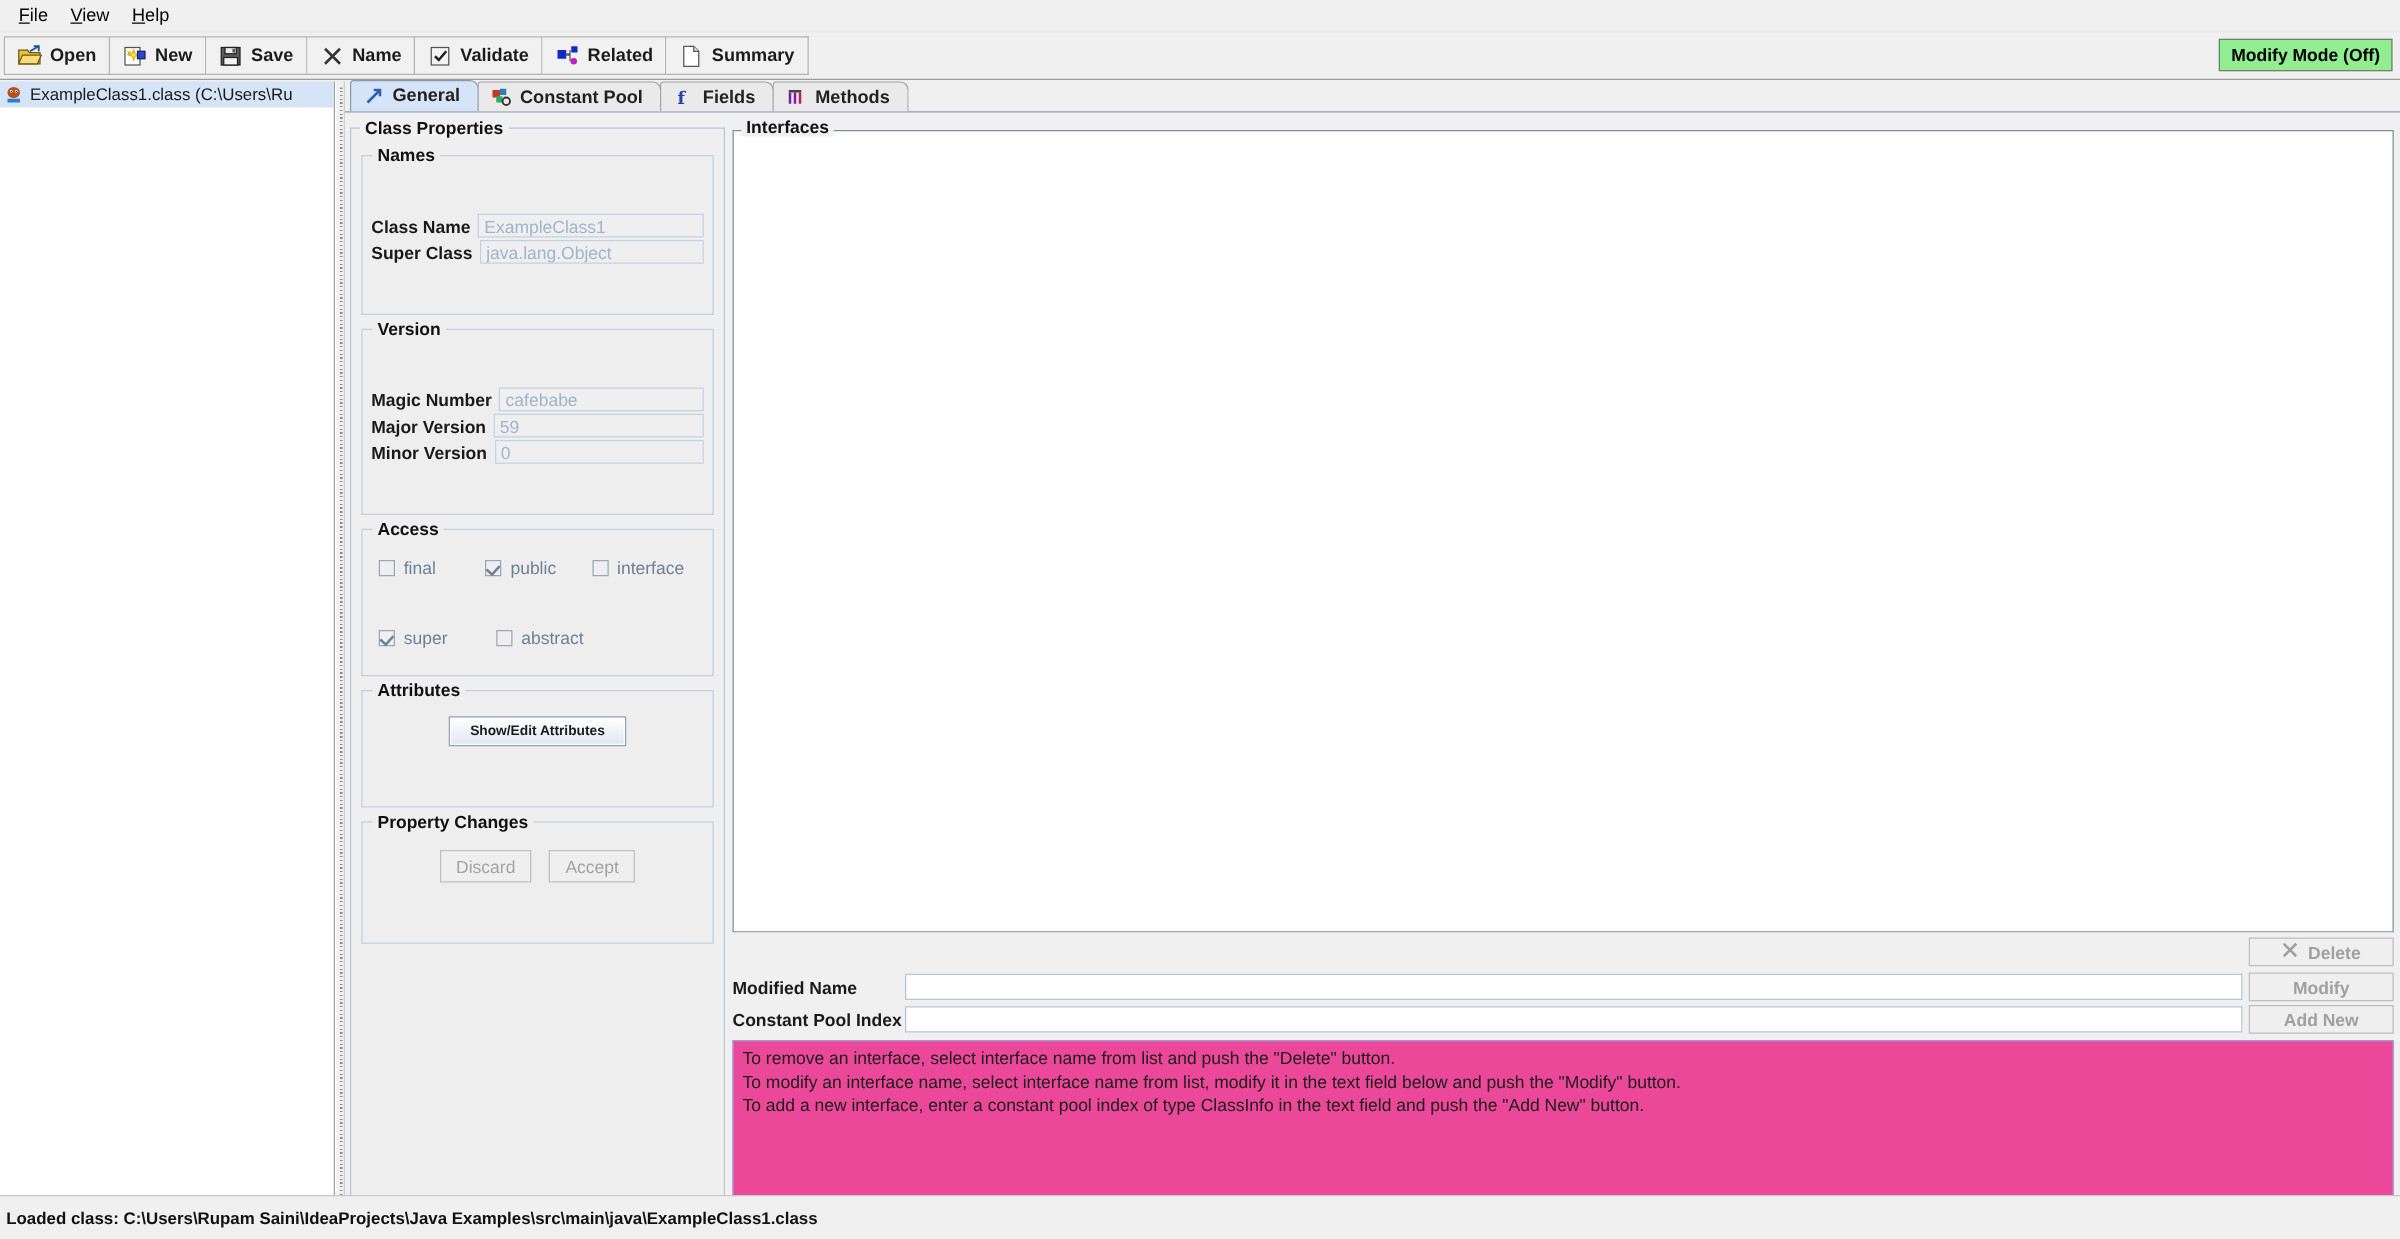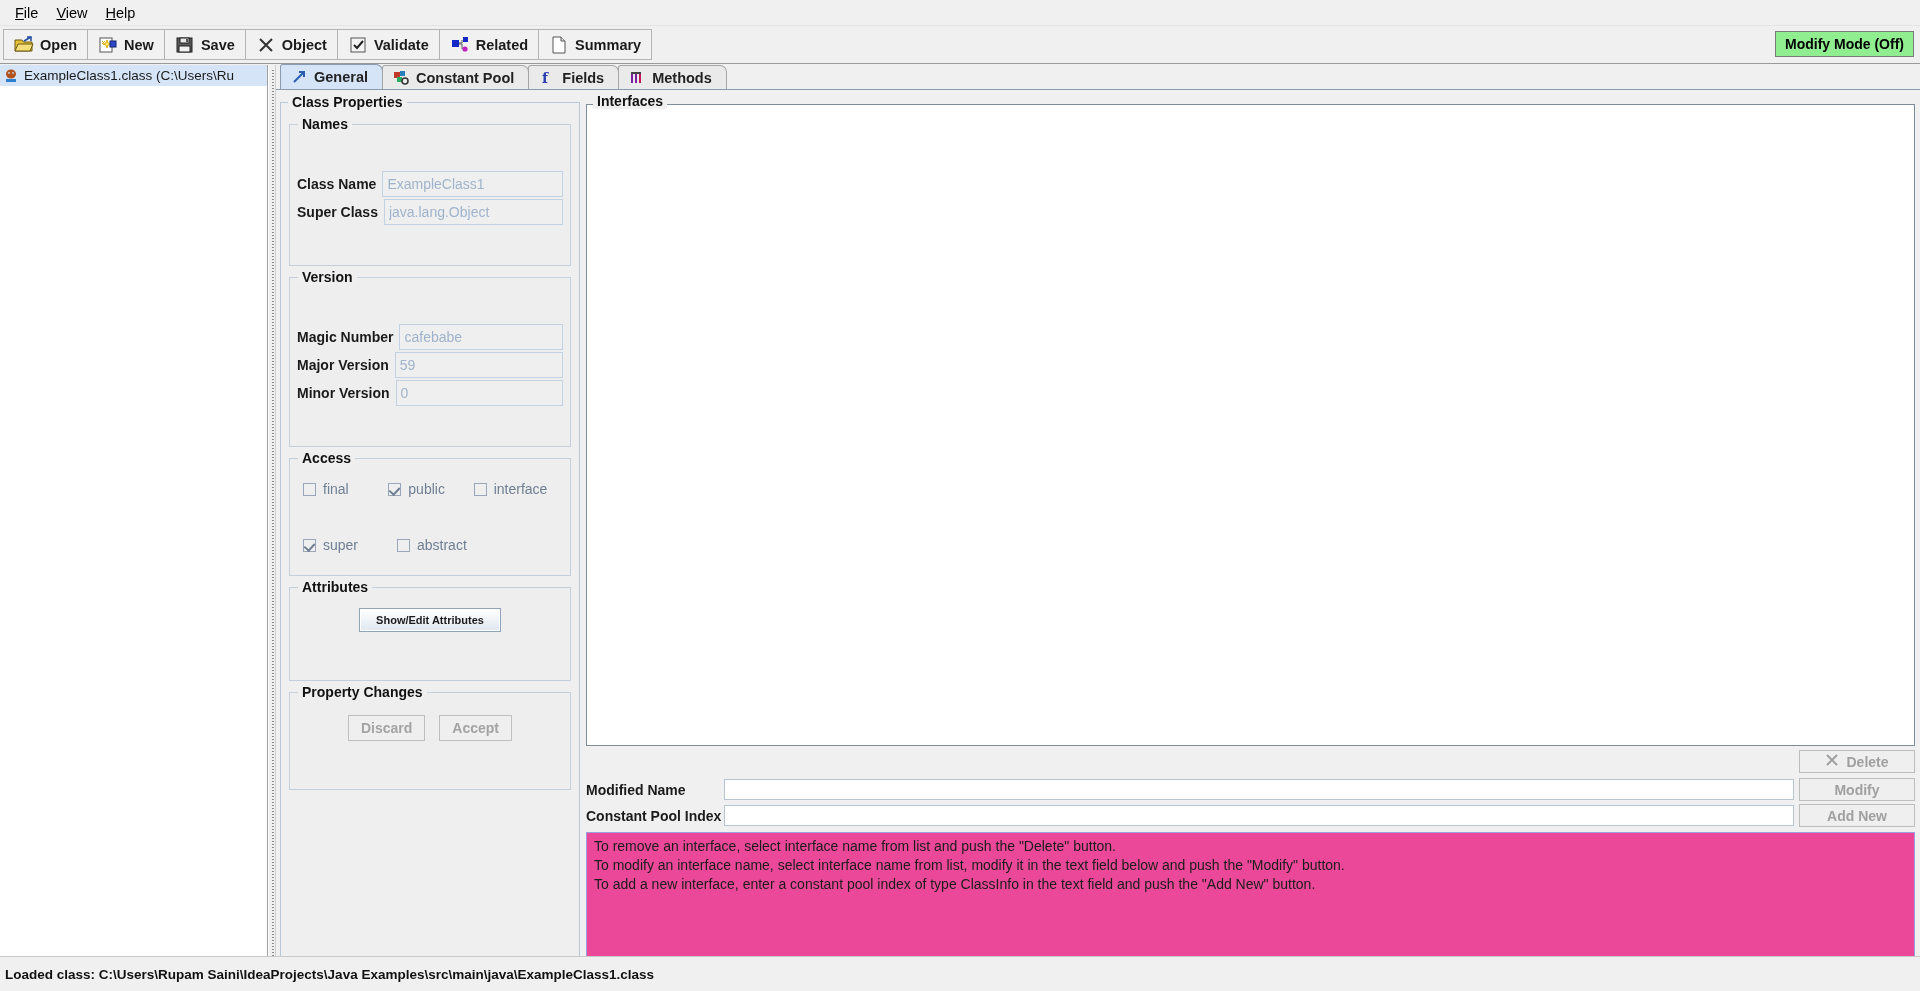--- a/index.html
+++ b/index.html
@@ -171,21 +171,21 @@
     white-space: nowrap;
   }
   .field-input {
     flex: 1 1 auto;
     height: 19px;
     border: 1px solid #c3d2e2;
     background: #efefef;
     color: #9fb4cc;
     font-size: 14px;
     font-family: "Liberation Sans", sans-serif;
-    padding: 12px 4px;
+    padding: 1px 4px;
     margin-left: 6px;
     min-width: 0;
   }
   .names-pad { height: 36px; }
   .ver-pad  { height: 36px; }
   .names-pad-b { height: 30px; }
 
   .cb-grid { padding: 14px 4px 10px 6px; }
   .cb-row { display: flex; margin-bottom: 40px; }
   .cb-row:last-child { margin-bottom: 4px; }
@@ -206,21 +206,21 @@
 
   .btn {
     border: 1px solid #9aa7b8;
     background: linear-gradient(#fbfbfb,#e8e8e8);
     font-size: 14px; font-weight: 700;
     color: #1a1a1a;
     padding: 4px 12px;
     cursor: default;
     font-family: "Liberation Sans", sans-serif;
   }
-  .btn.disabled { color: #a3a3a3; background: #efefef; border-color: #bfbfbf; font-weight:700;}
+  .btn.disabled { color: #a3a3a3; background: #efefef; border-color: #bfbfbf; font-weight:400;}
   .attr-wrap { display:flex; justify-content:center; padding: 12px 6px 40px 6px; }
   .attr-btn {
     border: 1px solid #8fa3bb;
     background: linear-gradient(#ffffff,#dfe7f1);
     box-shadow: inset 0 0 0 1px #fff;
     padding: 5px 16px;
     font-size: 11px; font-weight: 700;
   }
   .pc-wrap { display:flex; justify-content:center; gap: 14px; padding: 14px 6px 40px 6px; }
 
@@ -326,21 +326,21 @@
     </span>
     <span>Save</span>
   </div>
 
   <div class="tb-btn">
     <span class="tb-ico">
       <svg width="20" height="20" viewBox="0 0 20 20">
           <path d="M4 4l12 12M16 4L4 16" stroke="#333" stroke-width="2"></path>
         </svg>
     </span>
-    <span>Object</span>
+    <span>Name</span>
   </div>
 
   <div class="tb-btn">
     <span class="tb-ico">
       <svg width="20" height="20" viewBox="0 0 20 20">
           <rect x="3" y="3" width="14" height="14" fill="#f4f4f4" stroke="#555"></rect>
           <path d="M6 10l3 3 6-7" stroke="#222" stroke-width="2" fill="none"></path>
         </svg>
     </span>
     <span>Validate</span>

